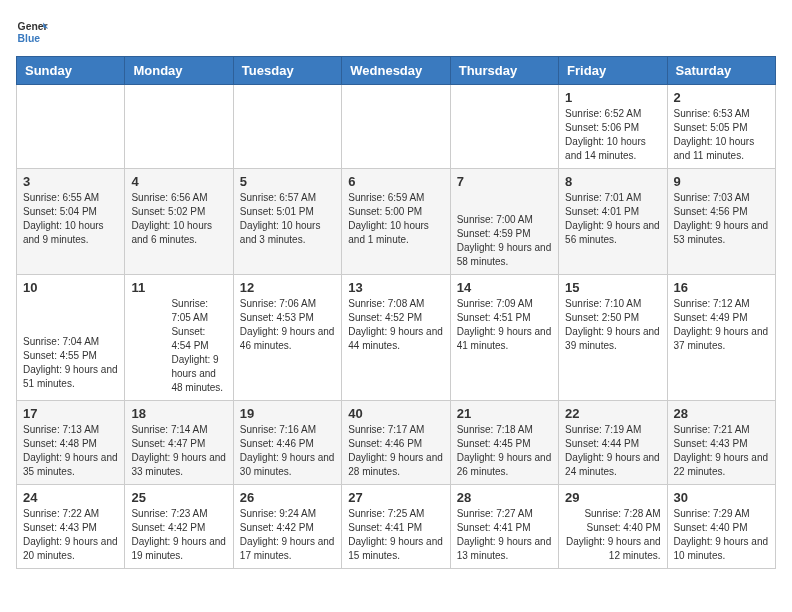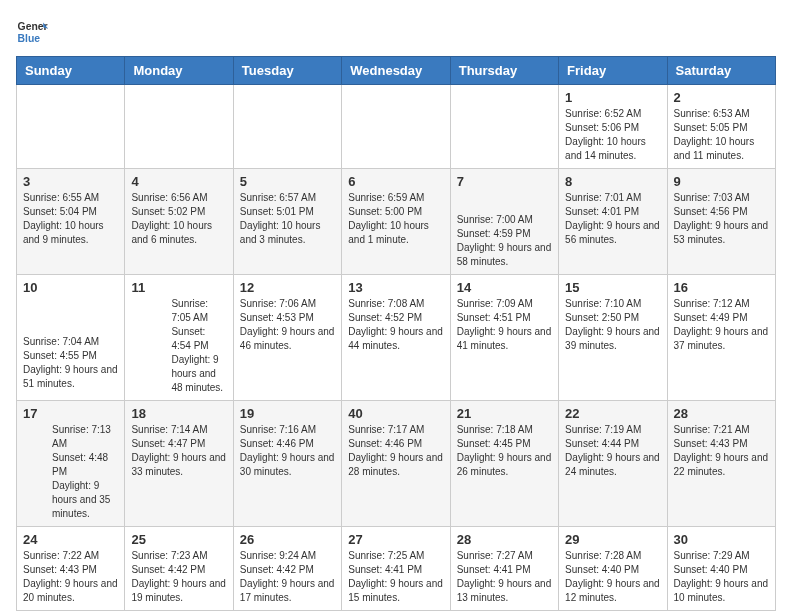--- a/index.html
+++ b/index.html
@@ -226,21 +226,21 @@
         <td>
           <span class="day-num">16</span>
           <div class="day-info" style="white-space: pre-line;">Sunrise: 7:12 AM
 Sunset: 4:49 PM
 Daylight: 9 hours and 37 minutes.</div>
         </td>
       </tr>
       <tr>
         <td>
           <span class="day-num">17</span>
-          <div class="day-info" style="white-space: pre-line; margin-left: 29px;">Sunrise: 7:13 AM
+          <div class="day-info" style="white-space: pre-line;">Sunrise: 7:13 AM
 Sunset: 4:48 PM
 Daylight: 9 hours and 35 minutes.</div>
         </td>
         <td>
           <span class="day-num">18</span>
           <div class="day-info" style="white-space: pre-line;">Sunrise: 7:14 AM
 Sunset: 4:47 PM
 Daylight: 9 hours and 33 minutes.</div>
         </td>
         <td>
@@ -300,21 +300,21 @@
 Daylight: 9 hours and 15 minutes.</div>
         </td>
         <td>
           <span class="day-num">28</span>
           <div class="day-info" style="white-space: pre-line;">Sunrise: 7:27 AM
 Sunset: 4:41 PM
 Daylight: 9 hours and 13 minutes.</div>
         </td>
         <td>
           <span class="day-num">29</span>
-          <div class="day-info" style="white-space: pre-line;">Sunrise: 7:28 AM
+          <div class="day-info" style="white-space: pre-line; text-align: right;">Sunrise: 7:28 AM
 Sunset: 4:40 PM
 Daylight: 9 hours and 12 minutes.</div>
         </td>
         <td>
           <span class="day-num">30</span>
           <div class="day-info" style="white-space: pre-line;">Sunrise: 7:29 AM
 Sunset: 4:40 PM
 Daylight: 9 hours and 10 minutes.</div>
         </td>
       </tr>

